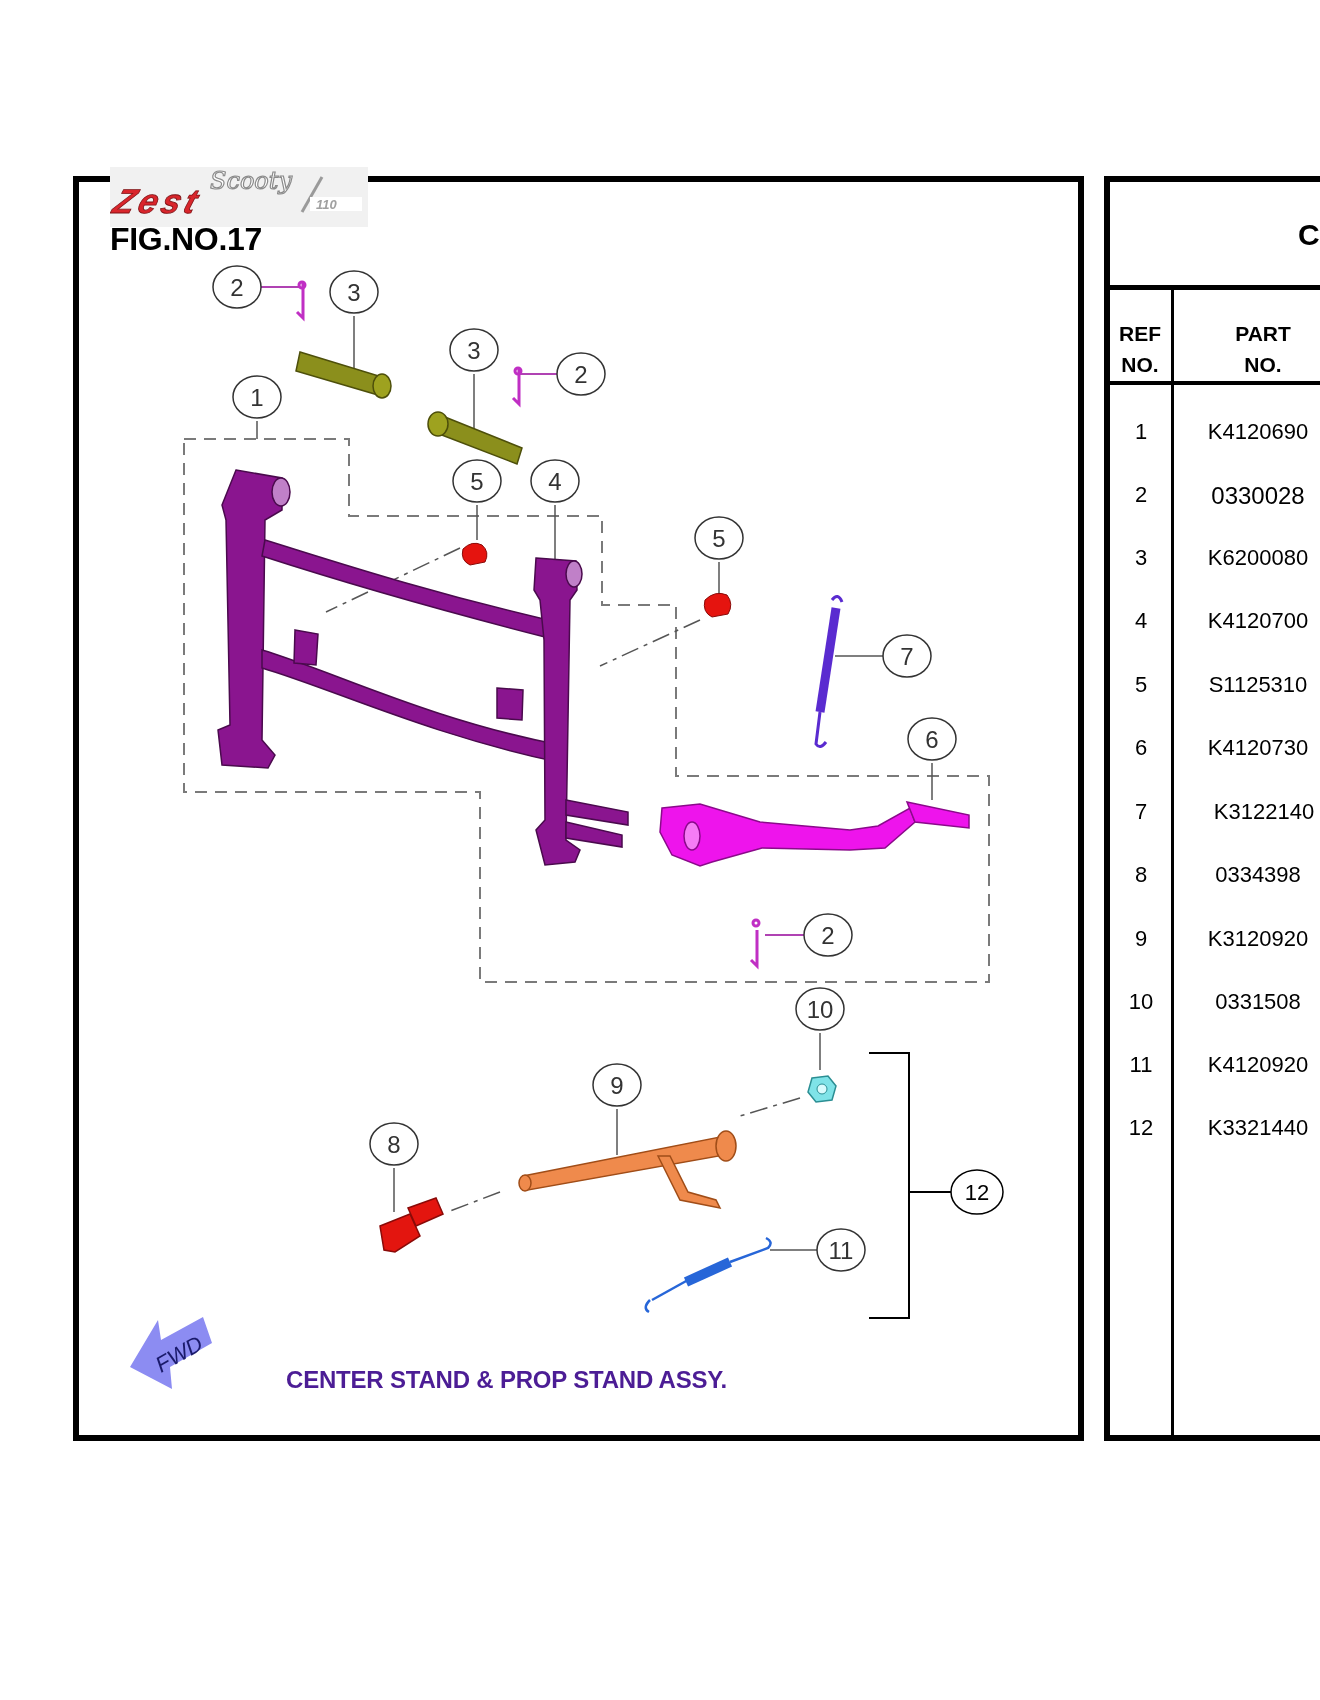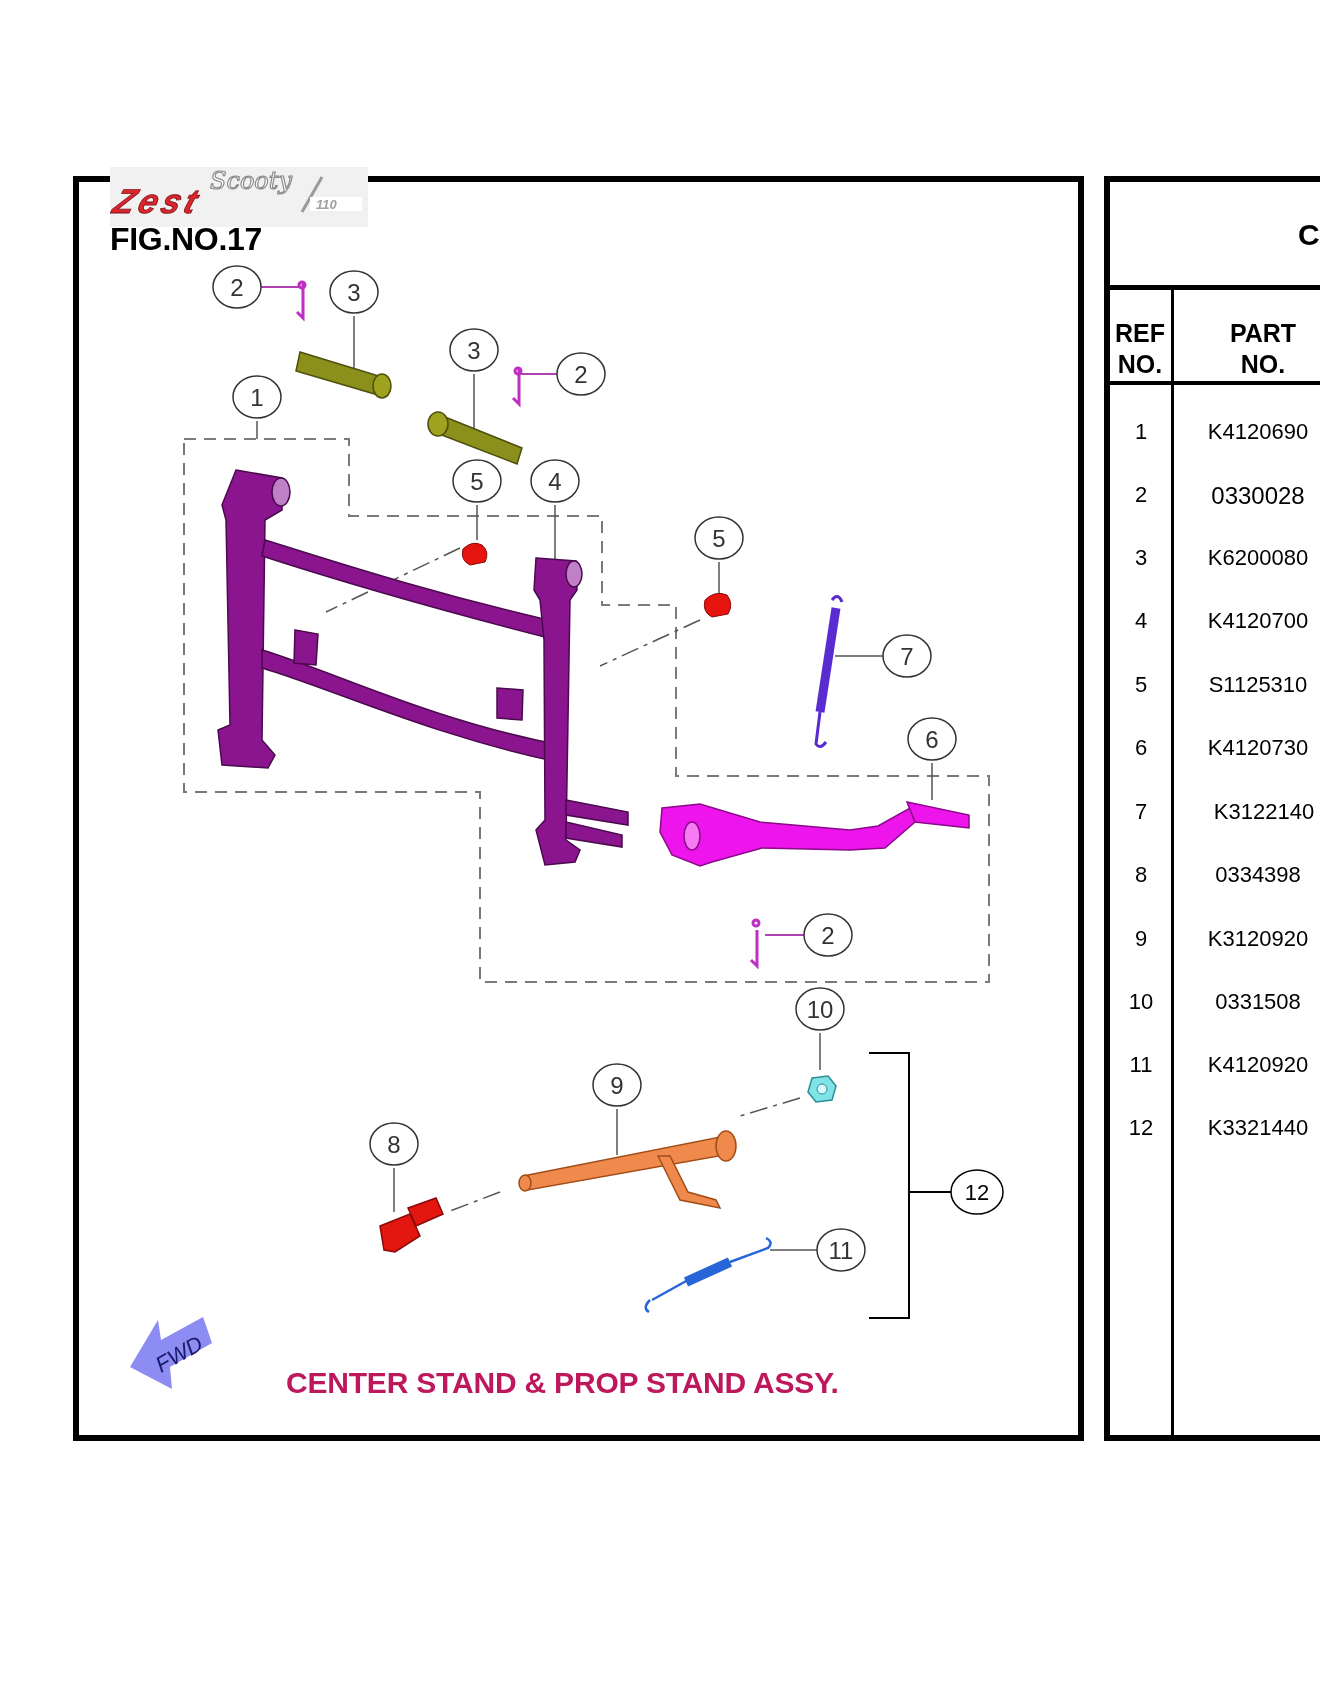--- a/index.html
+++ b/index.html
@@ -4,25 +4,25 @@
 <style>
   html, body { margin:0; padding:0; background:#ffffff; }
   body { width:1320px; height:1700px; position:relative; overflow:hidden; font-family:"Liberation Sans", sans-serif; }
   .frame { position:absolute; border:6px solid #000; box-sizing:border-box; }
   #left-frame { left:73px; top:176px; width:1011px; height:1265px; }
   #right-frame { left:1104px; top:176px; width:240px; height:1265px; }
   .abs { position:absolute; }
   #logo { left:110px; top:167px; width:258px; height:60px; background:#f1f1f1; }
   #fig-no { left:110px; top:221px; font-size:32px; font-weight:bold; color:#000; letter-spacing:-0.3px; }
   #diagram-svg { position:absolute; left:0; top:0; }
-  #assy-title { left:286px; top:1366px; font-size:30px; font-weight:bold; color:#be185d; letter-spacing:-0.2px; }
+  #assy-title { left:286px; top:1366px; font-size:24px; font-weight:bold; color:#4c1d95; letter-spacing:-0.2px; }
   .hline { position:absolute; background:#000; }
   .vline { position:absolute; background:#000; }
   #table-title-cell { position:absolute; left:1298px; top:218px; font-size:30px; font-weight:bold; color:#000; }
-  .col-head { position:absolute; font-size:25px; font-weight:bold; text-align:center; line-height:31px; color:#000; }
+  .col-head { position:absolute; font-size:21px; font-weight:bold; text-align:center; line-height:31px; color:#000; }
   .cell { position:absolute; font-size:22px; color:#000; text-align:center; }
   .ref-cell { left:1110px; width:62px; }
   .part-cell { left:1178px; width:160px; }
 </style>
 </head>
 <body>
 
 <div id="left-frame" class="frame"></div>
 
 <div id="logo" class="abs">

